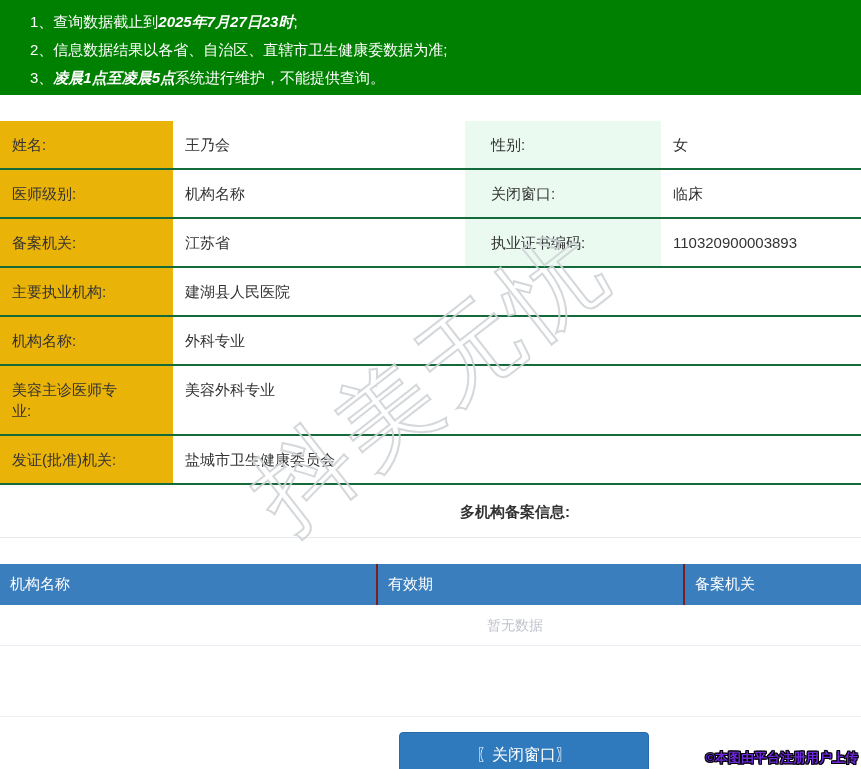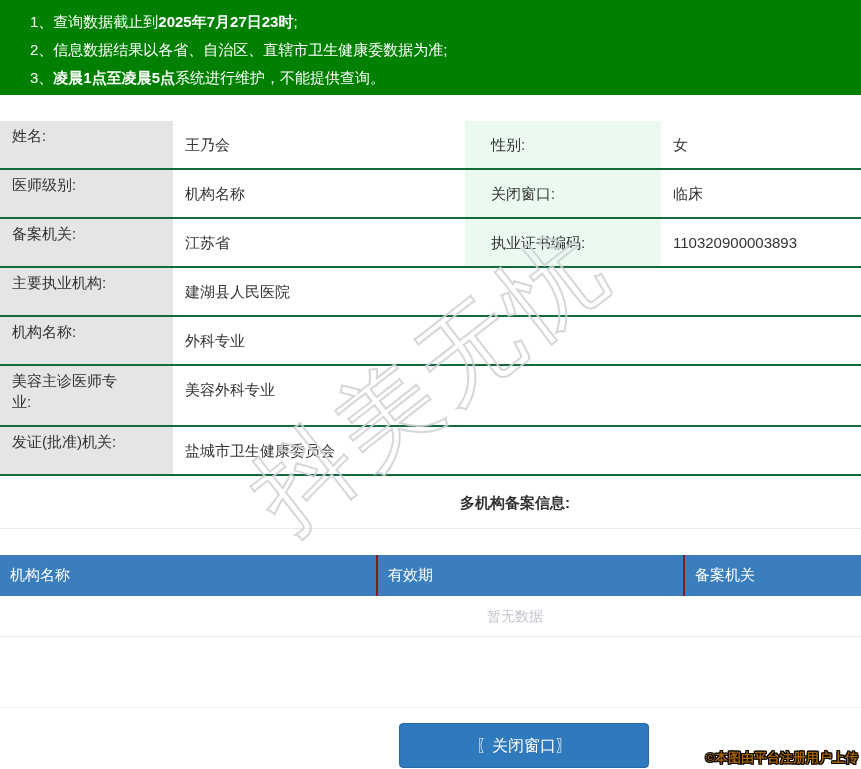--- a/index.html
+++ b/index.html
@@ -4,28 +4,28 @@
 <style>
   * { margin:0; padding:0; box-sizing:border-box; }
   html,body { width:861px; height:769px; overflow:hidden; background:#fff;
               font-family:"Liberation Sans", sans-serif; color:#333; }
   body { position:relative; }
   .page { width:1030px; position:relative; }
 
   
   .notice { background:#008000; color:#fff; height:95px; padding:8px 0 0 30px; }
   .notice-line { font-size:15px; line-height:28px; white-space:nowrap; }
-  .notice-line b { font-weight:bold; }
+  .notice-line b { font-weight:bold;font-style:italic; }
 
   
   .info-table { width:1030px; border-collapse:collapse; margin-top:26px; table-layout:fixed; }
   .info-table td { font-size:15px; color:#333; vertical-align:top;
                    padding:13px 12px; line-height:21px;
                    border-bottom:2px solid #156a3c; }
-  td.lbl  { width:173px; background:#e5e5e5; padding:4px 48px 13px 12px; word-break:break-all; }
+  td.lbl  { width:173px; background:#eab308; padding:13px 48px 13px 12px; word-break:break-all; }
   td.val  { width:292px; }
   td.lbl2 { width:196px; background:#eafaf1;padding-left:26px; }
   td.val2 { }
 
   
   .section-title { width:1030px; text-align:center; font-size:15px; font-weight:bold;
                    color:#333; margin:18px 0 15px 0; }
   .divider { width:1030px; border-top:1px solid #e7ebf0; }
 
   .filing-table { width:1030px; border-collapse:collapse; margin-top:26px; table-layout:fixed; }
@@ -46,21 +46,21 @@
 
   
   .watermark { position:absolute; left:190px; top:330px; width:480px; height:100px;
                text-align:center; font-size:98px; line-height:100px; letter-spacing:6px;
                transform:rotate(-38deg); color:transparent;
                -webkit-text-stroke:2px #d0d4d7; opacity:.9;
                pointer-events:none; z-index:5; white-space:nowrap; }
 
   
   .credit { position:absolute; right:3px; bottom:2px; z-index:10;
-            font-size:13px; font-weight:bold; color:#a16207; letter-spacing:0;
+            font-size:13px; font-weight:bold; color:#6d28d9; letter-spacing:0;
             text-shadow:-1px -1px 0 #000, 1px -1px 0 #000, -1px 1px 0 #000, 1px 1px 0 #000,
                         0 1px 0 #000, 0 -1px 0 #000, 1px 0 0 #000, -1px 0 0 #000; }
 </style>
 </head>
 <body>
 
 <div class="page">
 
   <div class="notice">
     <div class="notice-line"><span>1、</span><span>查询数据截止到</span><b>2025年7月27日23时</b><span>;</span></div>

